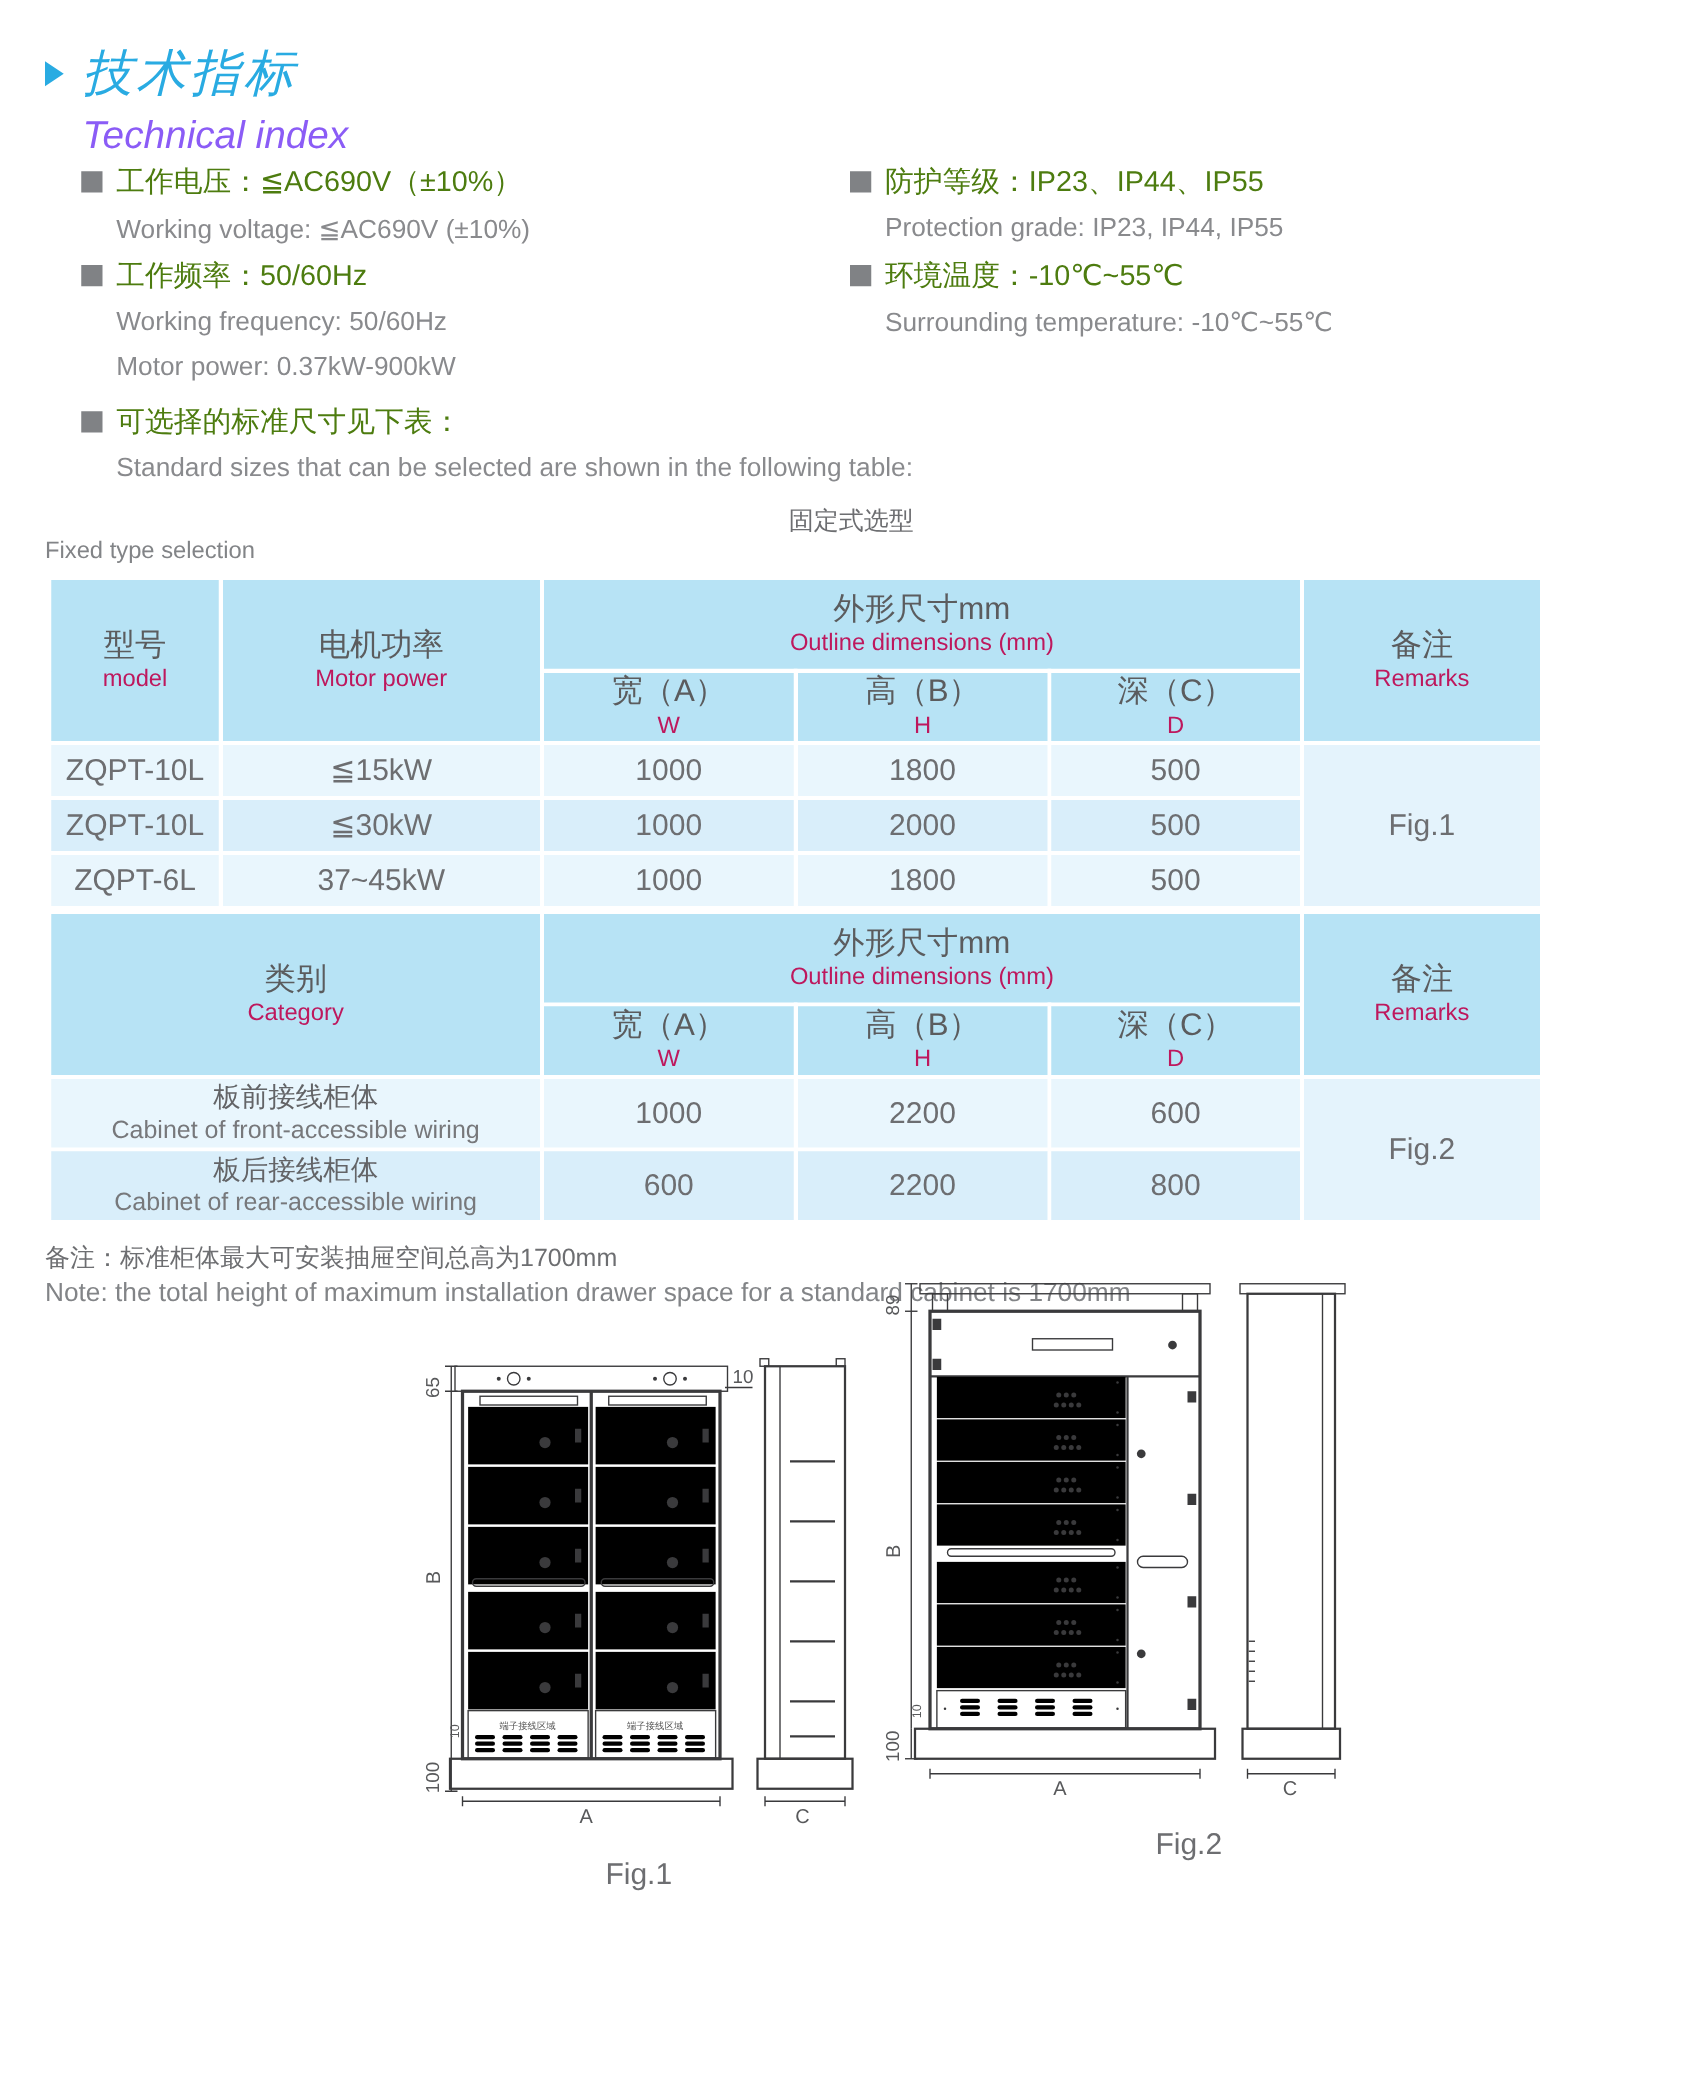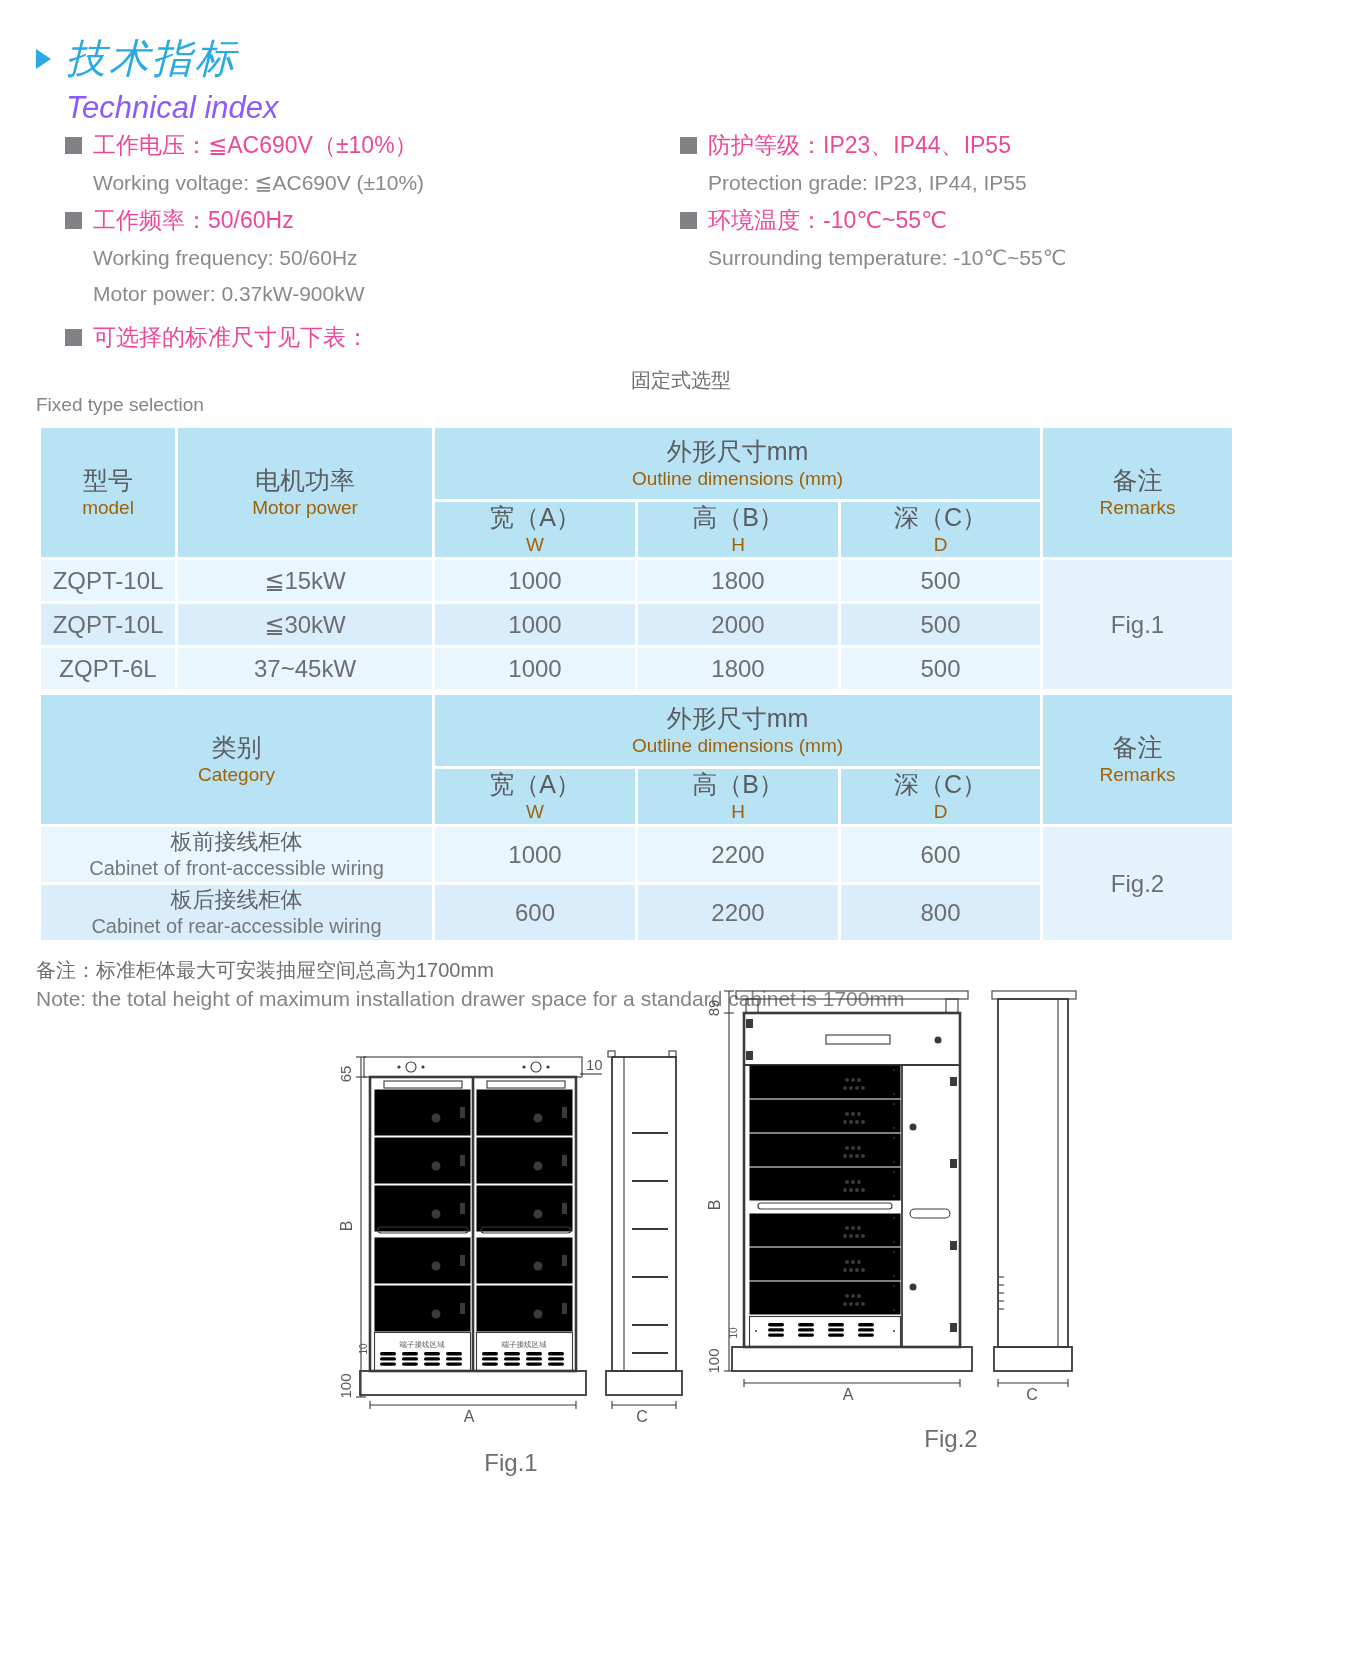--- a/index.html
+++ b/index.html
@@ -11,33 +11,33 @@
   .title-block{position:absolute;left:36px;top:31px;font-style:italic;}
   .title-row{display:flex;align-items:center;gap:15px;}
   .tri{width:0;height:0;border-left:15px solid #29abe2;border-top:10px solid transparent;border-bottom:10px solid transparent;}
   .title-cn{font-size:40px;color:#29abe2;letter-spacing:3px;}
   .title-en{margin-left:30px;font-size:31px;color:#8b5cf6;margin-top:4px;}
   
   .content{position:absolute;left:36px;top:126px;width:1290px;}
   .specs{display:flex;padding-left:29px;}
   .col-l{width:615px;}
   .col-r{flex:1;}
-  .cnline{display:flex;align-items:center;gap:11px;height:39px;font-size:23px;color:#ec4899;}
+  .cnline{display:flex;align-items:center;gap:11px;height:39px;font-size:23px;color:#4d7c0f;}
   .bullet{width:17px;height:17px;background:#808285;flex:none;}
   .enline{margin-left:28px;height:36px;display:flex;align-items:center;font-size:21px;color:#898a8d;}
   .intro{padding-left:29px;margin-top:6px;}
   .sec{margin-top:10px;}
   .sec-cn{font-size:20px;color:#6d6e71;height:27px;text-align:center;}
   .sec-en{font-size:19px;color:#828487;height:25px;margin-bottom:6px;}
   
   table.tbl{border-collapse:collapse;table-layout:fixed;width:1194px;margin-left:2px;}
   .tbl th,.tbl td{border:3px solid #ffffff;text-align:center;vertical-align:middle;padding:0;overflow:hidden;}
   .tbl thead th{background:#b7e3f5;font-weight:normal;}
   .tbl .hcn{font-size:25px;color:#5b5c5e;line-height:1.25;}
-  .tbl .hen{font-size:19px;color:#a16207;line-height:1.25;}
+  .tbl .hen{font-size:19px;color:#be185d;line-height:1.25;}
   .tbl tr.hr1{height:74px;}
   .tbl tr.hr2{height:56px;}
   #t1 tbody tr{height:44px;}
   #t2 tbody tr{height:58px;}
   .row-a td{background:#e9f6fd;}
   .row-b td{background:#d9eefa;}
   td.remark{background:#e4f3fc !important;font-size:24px;color:#6d6e71;}
   td.val{font-size:24px;color:#6d6e71;}
   td.model{font-size:24px;color:#6d6e71;}
   .catcn{font-size:22px;color:#636467;line-height:1.3;}
@@ -111,20 +111,21 @@
         <div class="enline">Surrounding temperature: -10℃~55℃</div>
       </div>
     </div>
   </div>
 
   <div class="intro">
     <div class="cnline">
         <span class="bullet"></span>
         <span>可选择的标准尺寸见下表：</span>
       </div>
+    <div class="enline">Standard sizes that can be selected are shown in the following table:</div>
   </div>
 
   <div class="sec">
     <div class="sec-cn">固定式选型</div>
     <div class="sec-en">Fixed type selection</div>
   </div>
 
   <table class="tbl" id="t1">
     <colgroup>
         <col style="width:137px">

